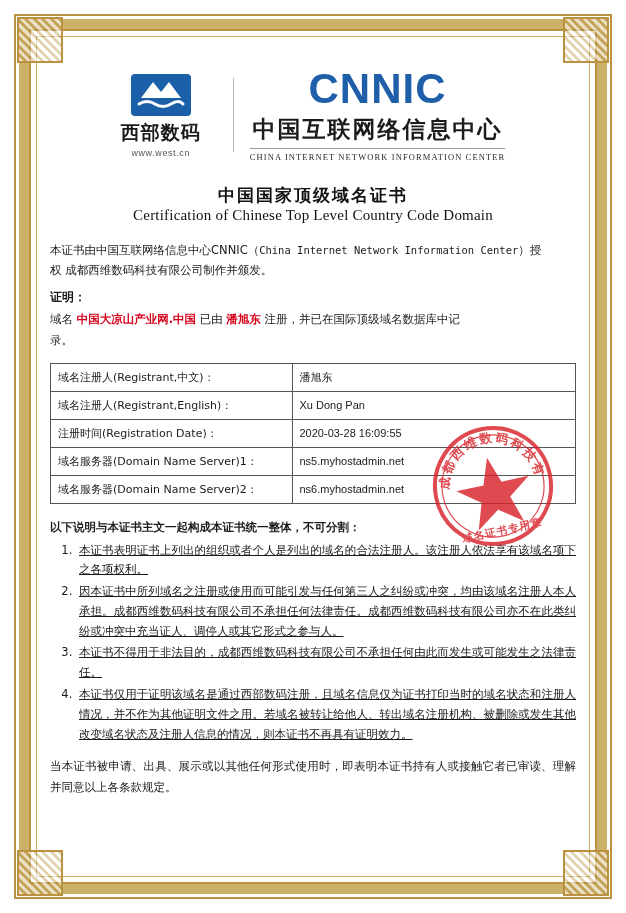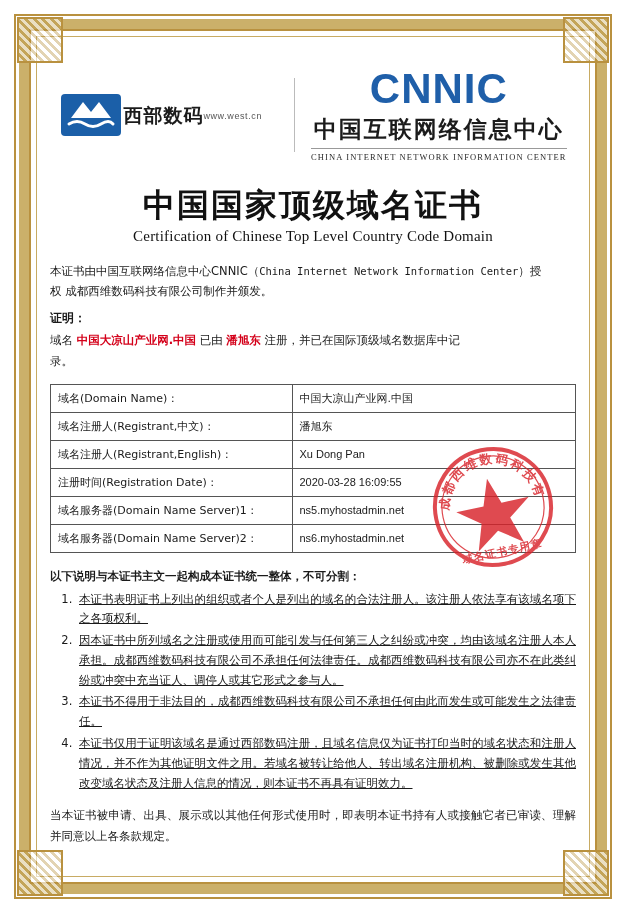--- a/index.html
+++ b/index.html
@@ -84,21 +84,21 @@
   
   .logos {
     display: flex;
     align-items: center;
     justify-content: center;
     padding-top: 22px;
     gap: 0px;
   }
   .logo-west {
     display: flex;
-    flex-direction: row;
+    flex-direction: column;
     align-items: center;
     padding-right: 16px;
   }
   .west-mark {
     width: 64px;
     height: 46px;
     position: relative;
   }
   .west-mark svg { display: block; }
   .west-cn {
@@ -150,21 +150,21 @@
     color: #2a2a2a;
     margin-top: 3px;
     border-top: 1px solid #999;
     padding-top: 3px;
   }
 
   
   .title-cn {
     text-align: center;
     font-family: "DejaVu Sans", sans-serif;
-    font-size: 32px;
+    font-size: 17px;
     font-weight: bold;
     color: #111;
     letter-spacing: 2px;
     margin-top: 22px;
   }
   .title-en {
     text-align: center;
     font-family: "Liberation Serif", serif;
     font-size: 15px;
     color: #111;
@@ -316,24 +316,20 @@
         <span class="hl-red">中国大凉山产业网.中国</span>
         <span>已由</span>
         <span class="hl-red">潘旭东</span>
         <span>注册，并已在国际顶级域名数据库中记</span><br>
         <span>录。</span>
       </div>
 
       <div class="table-wrap">
         <table class="details">
           <tbody>
-            <tr>
-              <td class="k">域名(Domain Name)：</td>
-              <td class="v">中国大凉山产业网.中国</td>
-            </tr>
             <tr>
               <td class="k">域名注册人(Registrant,中文)：</td>
               <td class="v">潘旭东</td>
             </tr>
             <tr>
               <td class="k">域名注册人(Registrant,English)：</td>
               <td class="v latin">Xu Dong Pan</td>
             </tr>
             <tr>
               <td class="k">注册时间(Registration Date)：</td>

